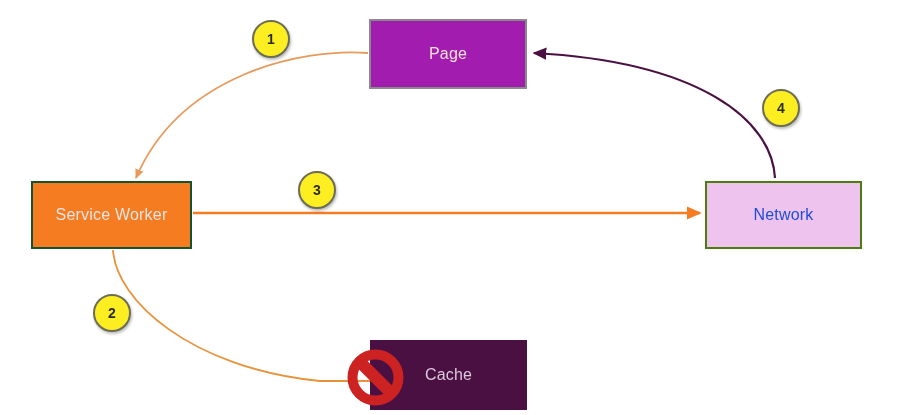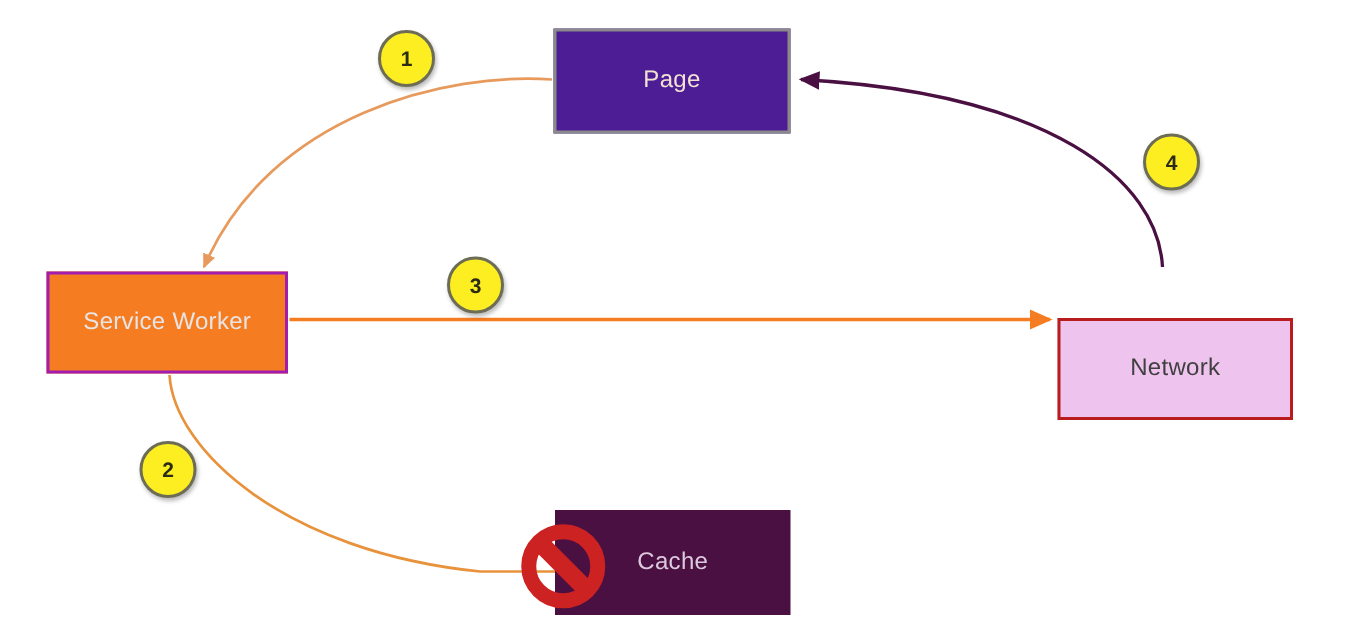--- a/index.html
+++ b/index.html
@@ -36,44 +36,43 @@
   }
   .node-label {
     pointer-events: none;
   }
   
   #node-page {
     left: 369px;
     top: 19px;
     width: 158px;
     height: 70px;
-    background: #4c1d95;
+    background: #a21caf;
     border: 2px solid #8a8a8a;
     color: #f3e2d2;
   }
   
   #node-service-worker {
     left: 31px;
     top: 181px;
     width: 161px;
     height: 68px;
     background: #f57c20;
-    border: 2px solid #a21caf;
+    border: 2px solid #14532d;
     color: #e8e4e4;
   }
   
   #node-network {
     left: 705px;
     top: 181px;
     width: 157px;
     height: 68px;
     background: #eec3ee;
-    border: 2px solid #b91c1c;
-    color: #404040;
-    margin-top: 31px;
+    border: 2px solid #4d7c0f;
+    color: #1d4ed8;
   }
   
   #node-cache {
     left: 370px;
     top: 340px;
     width: 157px;
     height: 70px;
     background: #4a1042;
     border: none;
     color: #ddc9dd;

